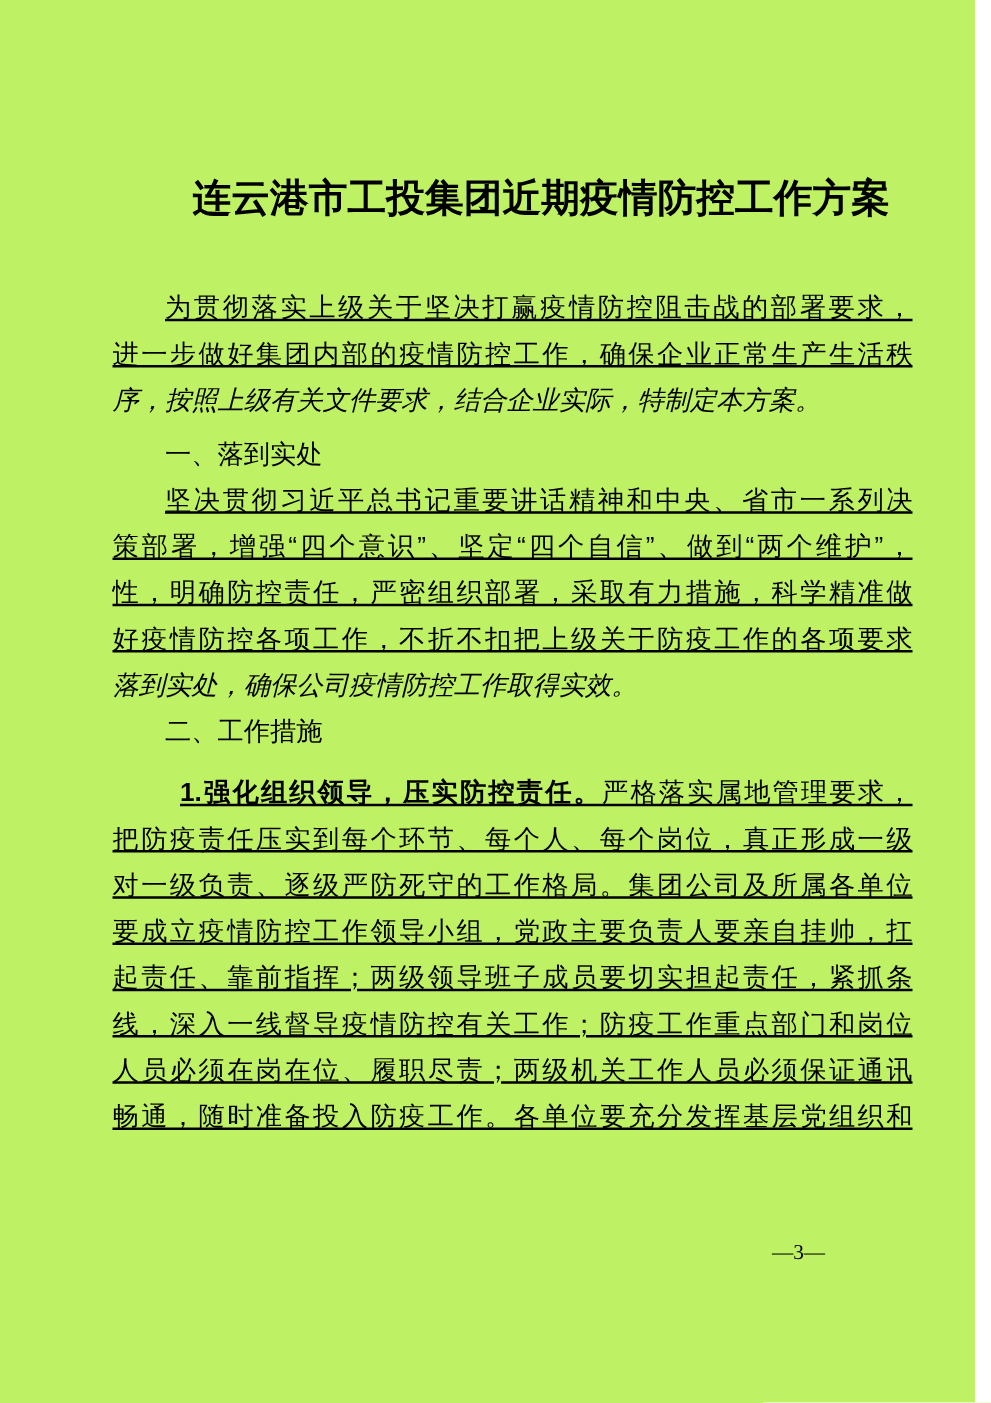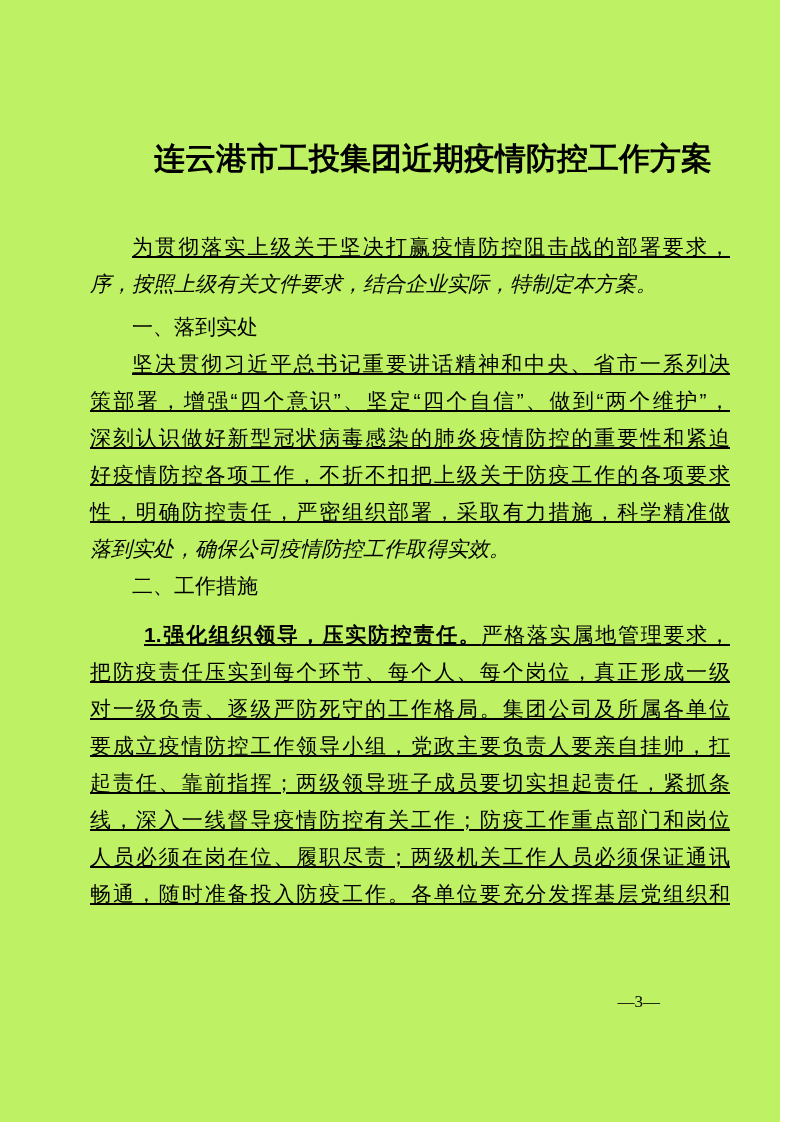--- a/index.html
+++ b/index.html
@@ -68,31 +68,31 @@
 </head>
 <body>
 
 <div class="page">
   <div class="content">
 
     <div class="doc-title">连云港市工投集团近期疫情防控工作方案</div>
 
     <div class="para p1">
       <div class="jline indent">为贯彻落实上级关于坚决打赢疫情防控阻击战的部署要求，</div>
+      <div class="jline">进一步做好集团内部的疫情防控工作，确保企业正常生产生活秩</div>
       <div class="lline">序，按照上级有关文件要求，结合企业实际，特制定本方案。</div>
     </div>
 
     <div class="heading h1">一、落到实处</div>
 
     <div class="para p2">
       <div class="jline indent">坚决贯彻习近平总书记重要讲话精神和中央、省市一系列决</div>
       <div class="jline">策部署，增强“四个意识”、坚定“四个自信”、做到“两个维护”，</div>
-      <div class="jline">深刻认识做好新型冠状病毒感染的肺炎疫情防控的重要性和紧迫</div>
+      <div class="jline">性，明确防控责任，严密组织部署，采取有力措施，科学精准做</div>
       <div class="jline">好疫情防控各项工作，不折不扣把上级关于防疫工作的各项要求</div>
-      <div class="jline">性，明确防控责任，严密组织部署，采取有力措施，科学精准做</div>
       <div class="lline">落到实处，确保公司疫情防控工作取得实效。</div>
     </div>
 
     <div class="heading h2">二、工作措施</div>
 
     <div class="para p3">
       <div class="jline indent"><span class="bold">1.强化组织领导，压实防控责任。</span><span>严格落实属地管理要求，</span></div>
       <div class="jline">把防疫责任压实到每个环节、每个人、每个岗位，真正形成一级</div>
       <div class="jline">对一级负责、逐级严防死守的工作格局。集团公司及所属各单位</div>
       <div class="jline">要成立疫情防控工作领导小组，党政主要负责人要亲自挂帅，扛</div>

